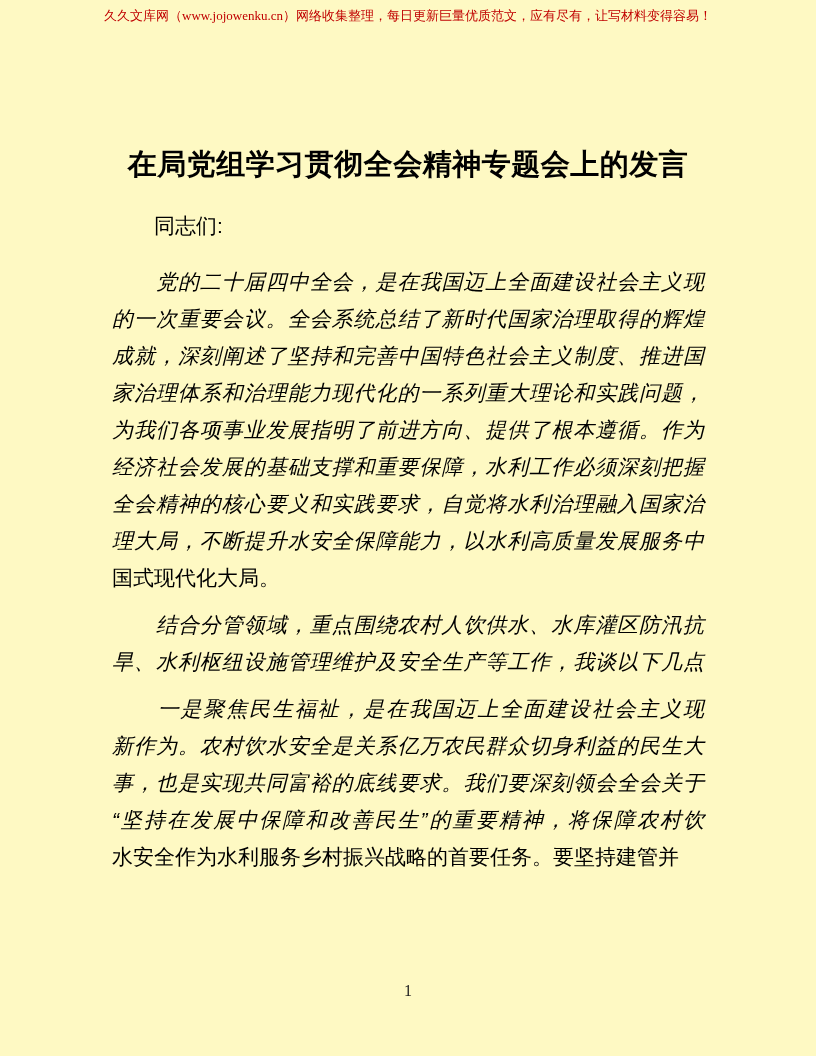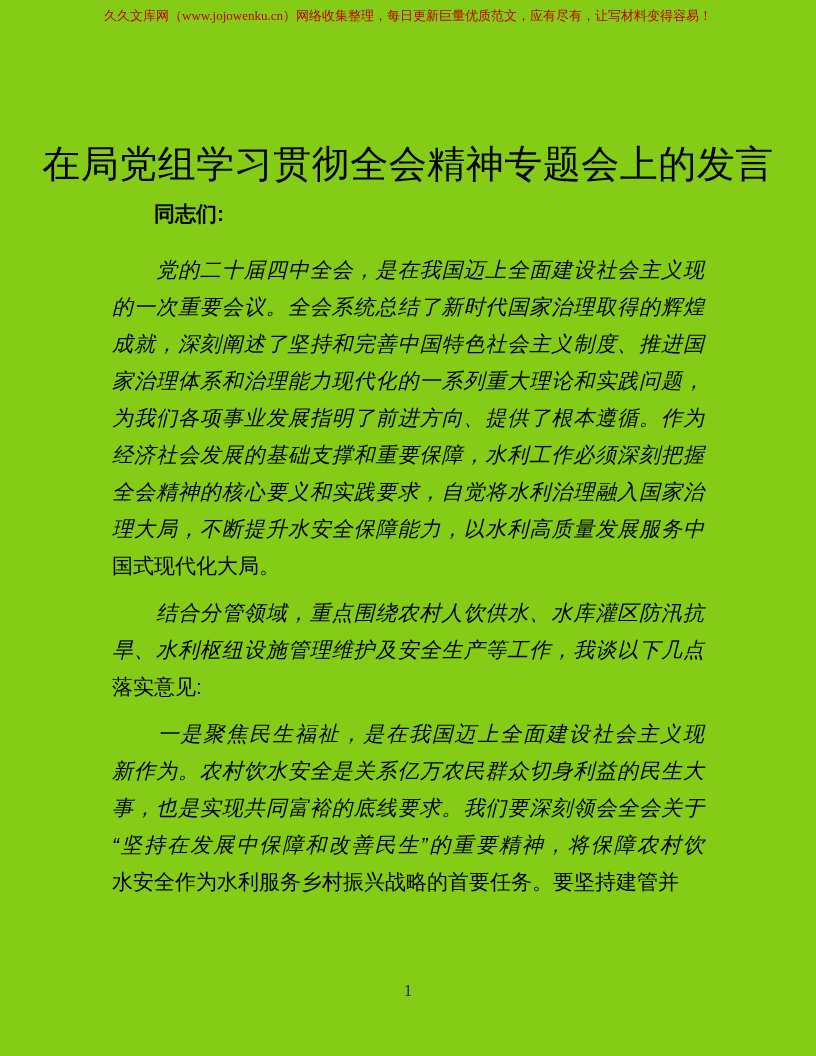--- a/index.html
+++ b/index.html
@@ -4,61 +4,60 @@
 <style>
   html, body {
     margin: 0;
     padding: 0;
     background: #ffffff;
   }
   .page {
     position: relative;
     width: 816px;
     height: 1056px;
-    background: #84cc16;
+    background: #fef9c3;
     overflow: hidden;
     font-family: "Liberation Sans", "DejaVu Sans", sans-serif;
     color: #000000;
   }
   .watermark-header {
     position: absolute;
     top: 7px;
     left: 0;
     right: 0;
     text-align: center;
     font-family: "Liberation Serif", "DejaVu Serif", serif;
     font-size: 13px;
     line-height: 18px;
     color: #c00000;
     white-space: nowrap;
   }
   .doc-title {
     margin: 145px 0 0 0;
     padding: 0;
     text-align: center;
-    font-size: 38px;
-    font-weight: normal;
+    font-size: 29px;
+    font-weight: bold;
     line-height: 38px;
     letter-spacing: 0.5px;
     white-space: nowrap;
   }
   .line {
     padding: 0 112px;
     font-size: 21px;
     line-height: 37px;
     text-align: justify;
     white-space: pre-wrap;
   }
   .line.fill {
     text-align-last: justify;
     font-style: italic;
   }
   .salutation {
-    margin-top: 12px;
-    font-weight: bold;
+    margin-top: 24px;
   }
   .para {
     margin-top: 10px;
   }
   .para.first {
     margin-top: 19px;
   }
   .page-number {
     position: absolute;
     top: 981px;
@@ -89,21 +88,20 @@
         <div class="line fill">家治理体系和治理能力现代化的一系列重大理论和实践问题，</div>
         <div class="line fill">为我们各项事业发展指明了前进方向、提供了根本遵循。作为</div>
         <div class="line fill">经济社会发展的基础支撑和重要保障，水利工作必须深刻把握</div>
         <div class="line fill">全会精神的核心要义和实践要求，自觉将水利治理融入国家治</div>
         <div class="line fill">理大局，不断提升水安全保障能力，以水利高质量发展服务中</div>
         <div class="line">国式现代化大局。</div>
       </div>
       <div class="para">
         <div class="line fill">　　结合分管领域，重点围绕农村人饮供水、水库灌区防汛抗</div>
         <div class="line fill">旱、水利枢纽设施管理维护及安全生产等工作，我谈以下几点</div>
-        <div class="line">落实意见:</div>
       </div>
       <div class="para">
         <div class="line fill">　　一是聚焦民生福祉，是在我国迈上全面建设社会主义现</div>
         <div class="line fill">新作为。农村饮水安全是关系亿万农民群众切身利益的民生大</div>
         <div class="line fill">事，也是实现共同富裕的底线要求。我们要深刻领会全会关于</div>
         <div class="line fill">“坚持在发展中保障和改善民生”的重要精神，将保障农村饮</div>
         <div class="line">水安全作为水利服务乡村振兴战略的首要任务。要坚持建管并</div>
       </div>
     </div>
 

